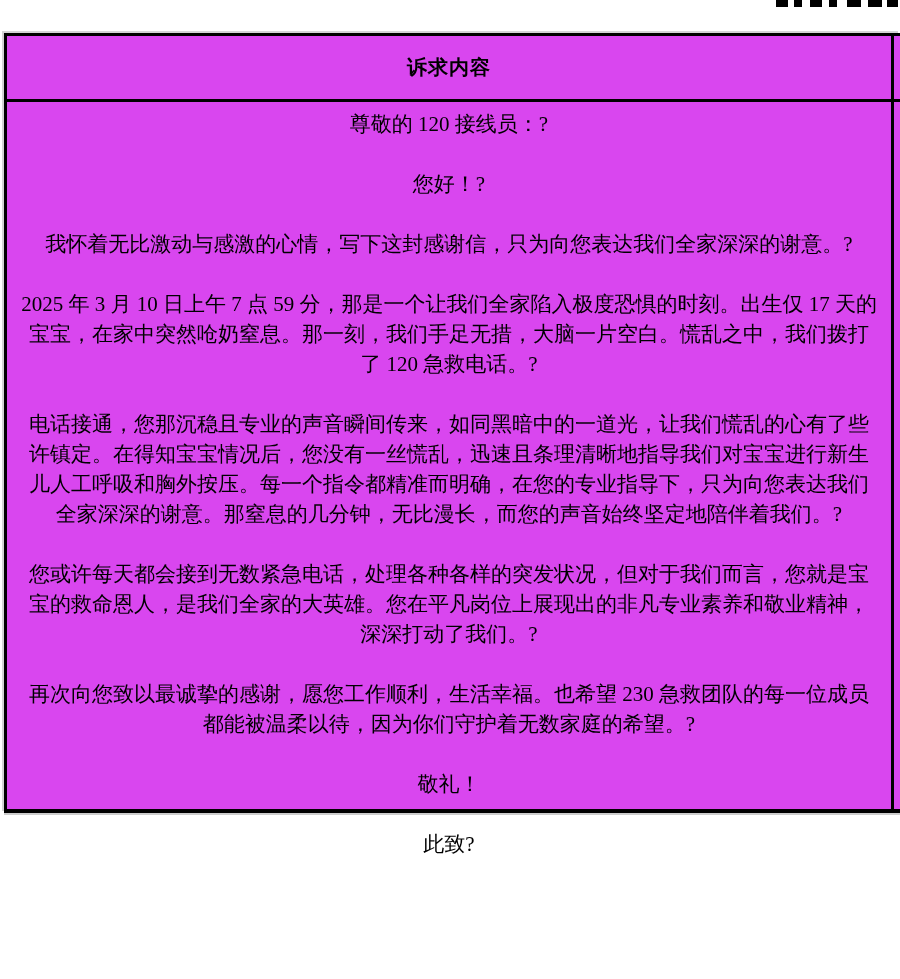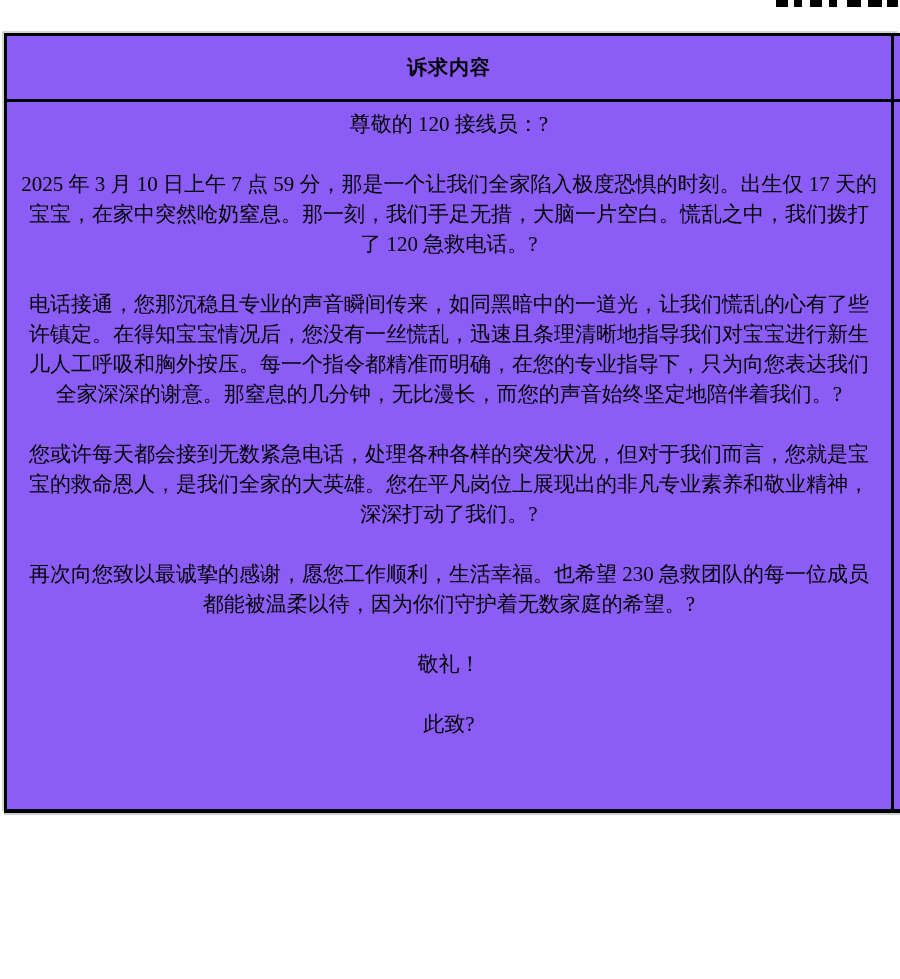--- a/index.html
+++ b/index.html
@@ -36,21 +36,21 @@
     position: absolute;
     left: 4px;
     top: 33px;
     width: 896px;
     height: 780px;
     box-sizing: border-box;
     border-top: 3px solid #000;
     border-left: 3px solid #000;
     border-bottom: 4px solid #000;
     box-shadow: 0 2px 0 #cccccc, -2px -2px 0 #d4d4d4;
-    background: #8b5cf6;
+    background: #d946ef;
   }
   
   .col-divider {
     position: absolute;
     top: 0;
     bottom: 0;
     right: 6px;
     width: 3px;
     background: #000;
   }
@@ -94,20 +94,22 @@
 
   <div class="table">
     <div class="col-divider"></div>
 
     <div class="header-row">
       <span class="header-title">诉求内容</span>
     </div>
 
     <div class="body-cell">
       <p>尊敬的 120 接线员：?</p>
+      <p>您好！?</p>
+      <p>我怀着无比激动与感激的心情，写下这封感谢信，只为向您表达我们全家深深的谢意。?</p>
       <p>2025 年 3 月 10 日上午 7 点 59 分，那是一个让我们全家陷入极度恐惧的时刻。出生仅 17 天的宝宝，在家中突然呛奶窒息。那一刻，我们手足无措，大脑一片空白。慌乱之中，我们拨打了 120 急救电话。?</p>
       <p>电话接通，您那沉稳且专业的声音瞬间传来，如同黑暗中的一道光，让我们慌乱的心有了些许镇定。在得知宝宝情况后，您没有一丝慌乱，迅速且条理清晰地指导我们对宝宝进行新生儿人工呼吸和胸外按压。每一个指令都精准而明确，在您的专业指导下，只为向您表达我们全家深深的谢意。那窒息的几分钟，无比漫长，而您的声音始终坚定地陪伴着我们。?</p>
       <p>您或许每天都会接到无数紧急电话，处理各种各样的突发状况，但对于我们而言，您就是宝宝的救命恩人，是我们全家的大英雄。您在平凡岗位上展现出的非凡专业素养和敬业精神，深深打动了我们。?</p>
       <p>再次向您致以最诚挚的感谢，愿您工作顺利，生活幸福。也希望 230 急救团队的每一位成员都能被温柔以待，因为你们守护着无数家庭的希望。?</p>
       <p>敬礼！</p>
       <p>此致?</p>
     </div>
   </div>
 
 </div>

